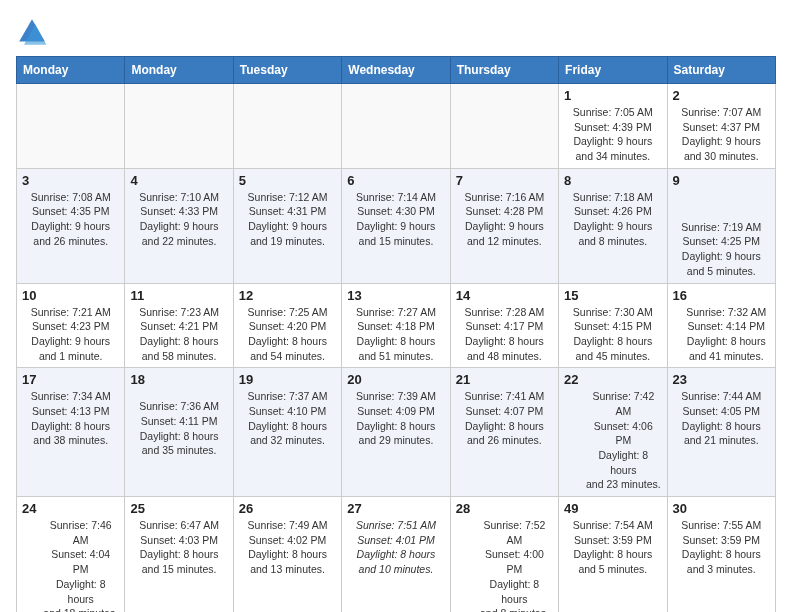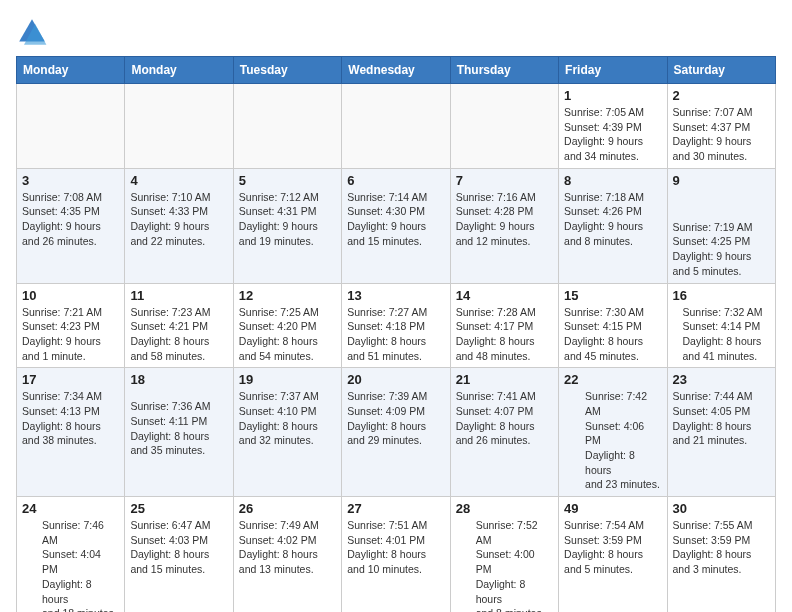--- a/index.html
+++ b/index.html
@@ -79,20 +79,21 @@
       font-weight: bold;
       font-size: 13px;
       color: #222;
       display: block;
       margin-bottom: 2px;
     }
     .day-info {
       color: #333;
       font-size: 10.5px;
       line-height: 1.4;
+      text-align: center;
     }
     
     .row-odd td { background: #fff; }
     .row-even td { background: #eef2fa; }
     .row-odd td.empty { background: #f9f9f9; }
   </style>
 </head>
 <body>
 
 <div class="header-area">
@@ -316,21 +317,21 @@
         </td>
         <td>
           <span class="day-num">26</span>
           <div class="day-info" style="white-space: pre-line;">Sunrise: 7:49 AM
 Sunset: 4:02 PM
 Daylight: 8 hours
 and 13 minutes.</div>
         </td>
         <td>
           <span class="day-num">27</span>
-          <div class="day-info" style="white-space: pre-line;">Sunrise: 7:51 AM
+          <div class="day-info" style="white-space: pre-line; font-style: italic;">Sunrise: 7:51 AM
 Sunset: 4:01 PM
 Daylight: 8 hours
 and 10 minutes.</div>
         </td>
         <td>
           <span class="day-num">28</span>
           <div class="day-info" style="white-space: pre-line; margin-left: 20px;">Sunrise: 7:52 AM
 Sunset: 4:00 PM
 Daylight: 8 hours
 and 8 minutes.</div>

